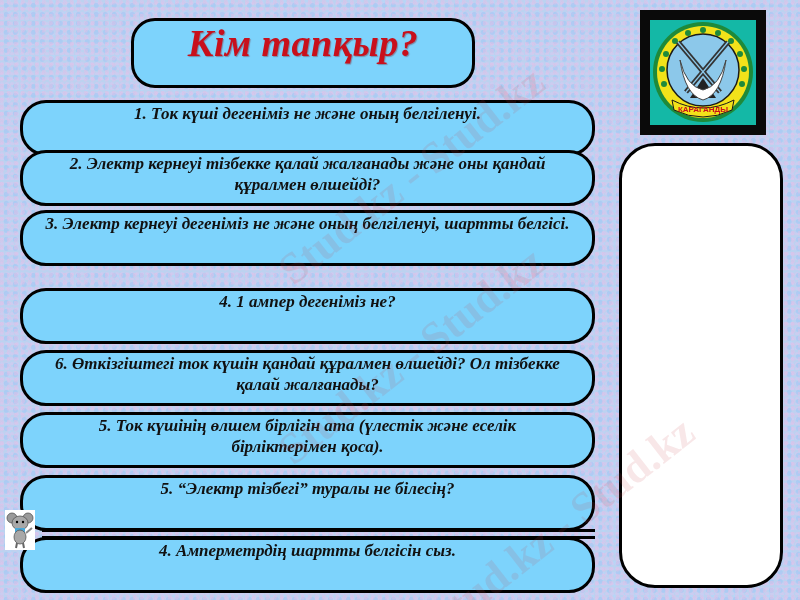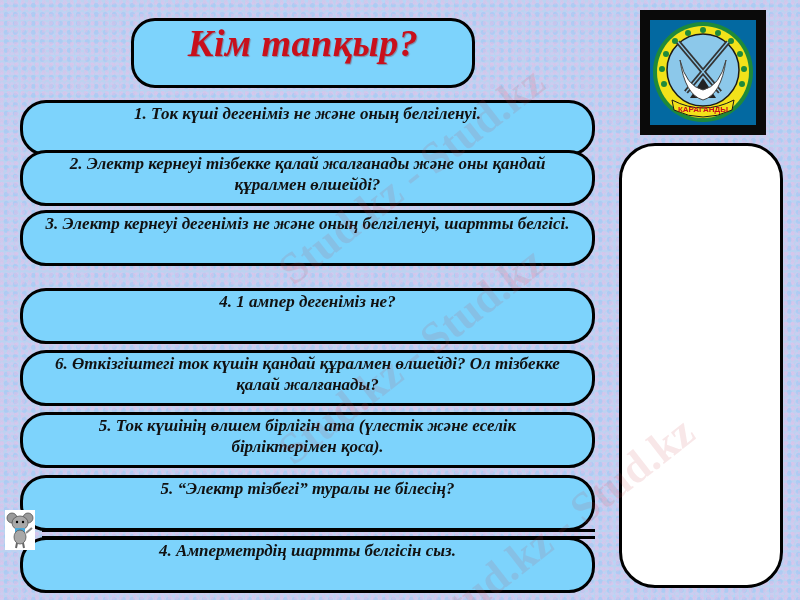--- a/index.html
+++ b/index.html
@@ -64,21 +64,21 @@
     }
     .logo-frame {
       position: absolute;
       left: 640px; top: 10px; width: 126px; height: 125px;
       background: #0a0a0a;
       padding: 10px;
       z-index: 2;
     }
     .logo-inner {
       width: 100%; height: 100%;
-      background: #0369a1;
+      background: #14b8a6;
       display: flex; align-items: flex-end; justify-content: center;
     }
     .side-panel {
       position: absolute;
       left: 619px; top: 143px; width: 164px; height: 445px;
       background: #ffffff;
       border: 3px solid #000000;
       border-radius: 36px;
       z-index: 2;
     }

